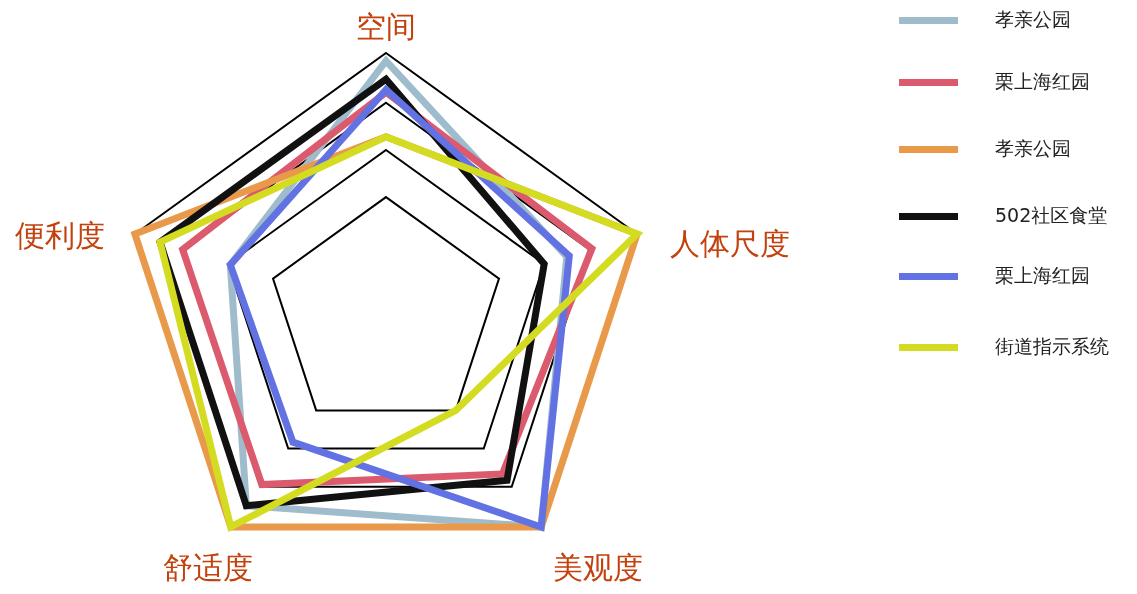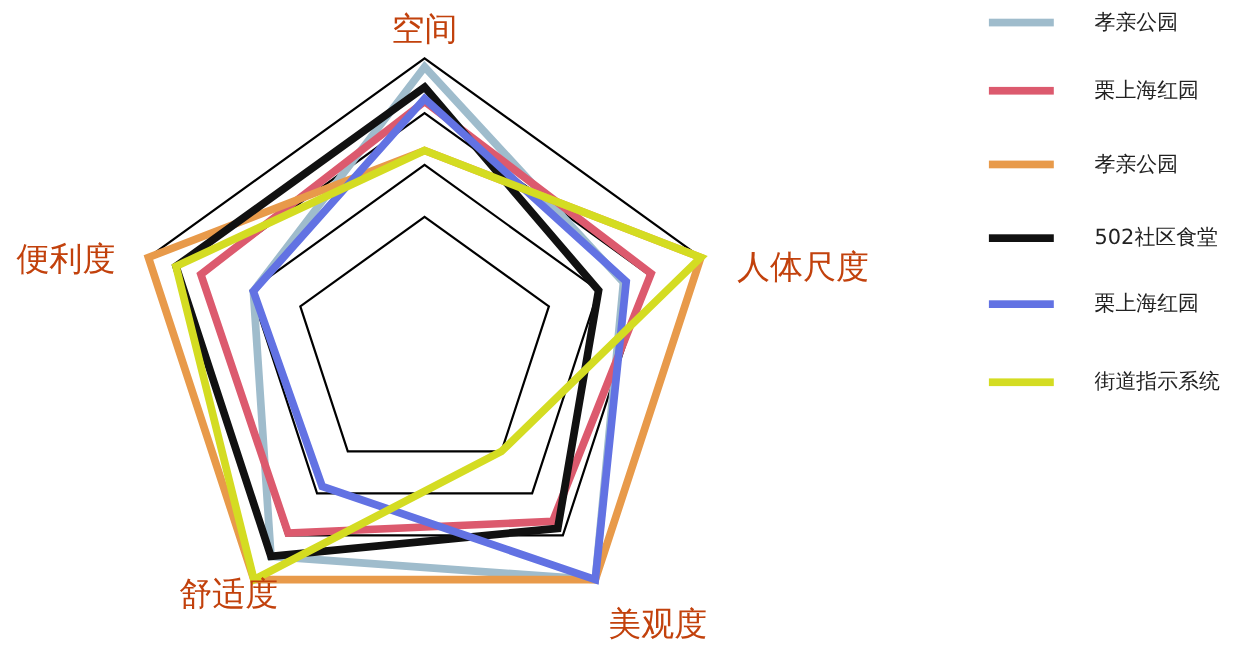--- a/index.html
+++ b/index.html
@@ -27,21 +27,21 @@
       <polygon points="386,136.84 637.0789203019206,234.03754747376377 541.1753066052129,526.9624525262362 230.82469339478712,526.9624525262362 134.92107969807944,234.03754747376382" fill="none" stroke="#e89a4a" stroke-width="7" stroke-linejoin="miter"></polygon>
       <polygon points="386,79.19999999999999 544.1797197902099,263.99365490847117 507.03673915206605,480.3307129704643 246.3422240553084,505.7662072736126 160.0289717282715,242.1337927263874" fill="none" stroke="#111111" stroke-width="7" stroke-linejoin="miter"></polygon>
       <polygon points="386,89.68 569.2876118204019,255.89740965584755 541.1753066052129,526.9624525262362 292.89481603687227,442.17747151574173 230.33106941280926,264.80327943373356" fill="none" stroke="#6272e3" stroke-width="7" stroke-linejoin="miter"></polygon>
       <polygon points="386,136.84 637.0789203019206,234.03754747376377 455.8288879723458,410.3831036368063 230.82469339478712,526.9624525262362 160.0289717282715,242.1337927263874" fill="none" stroke="#d4dc22" stroke-width="7" stroke-linejoin="miter"></polygon>
     </g>
 </svg>
 
 <div class="axis-label" style="left:356px; top:12px;">空间</div>
 <div class="axis-label" style="left:670px; top:229px;">人体尺度</div>
 <div class="axis-label" style="left:553px; top:553px;">美观度</div>
-<div class="axis-label" style="left:163px; top:526px;">舒适度</div>
+<div class="axis-label" style="left:163px; top:553px;">舒适度</div>
 <div class="axis-label" style="left:15px; top:221px;">便利度</div>
 
 <div class="legend">
   <div class="legend-item" style="top:5px;">
     <div class="legend-swatch" id="sw0" style="background: rgb(159, 188, 204);"></div>
     <span class="legend-label">孝亲公园</span>
   </div>
   <div class="legend-item" style="top:67px;">
     <div class="legend-swatch" id="sw1" style="background: rgb(220, 90, 110);"></div>
     <span class="legend-label">栗上海红园</span>

